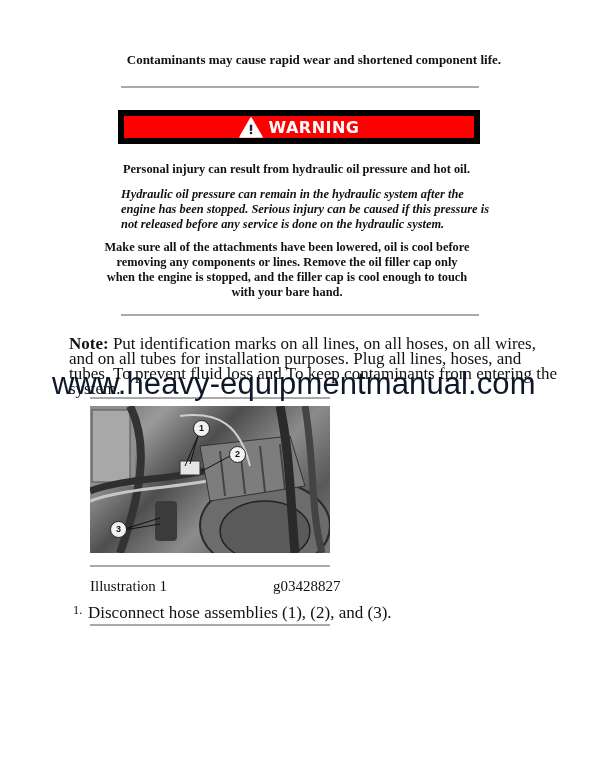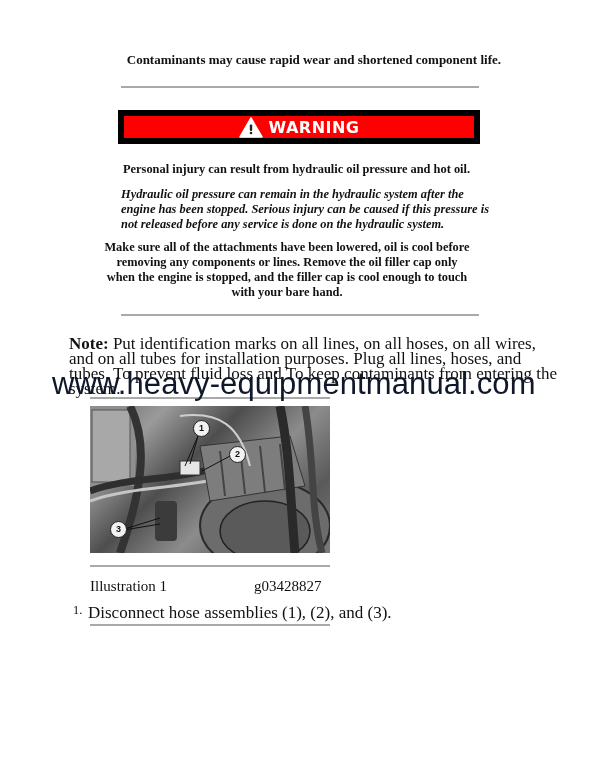--- a/index.html
+++ b/index.html
@@ -68,17 +68,17 @@
   </svg>
   <span class="callout" style="left:103px; top:14px;">1</span>
   <span class="callout" style="left:139px; top:40px;">2</span>
   <span class="callout" style="left:20px; top:115px;">3</span>
 </div>
 
 <div class="watermark">www.heavy-equipmentmanual.com</div>
 
 <div class="rule" style="left:90px; top:565px; width:240px;"></div>
 <div class="caption" style="left:90px;">Illustration 1</div>
-<div class="caption" style="left:254px; width:60px; text-align:center;">g03428827</div>
+<div class="caption" style="left:273px; width:60px; text-align:center;">g03428827</div>
 
 <div class="abs" style="left:73px; top:603px; font-size:12.4px;">1.</div>
 <div class="abs" style="left:88px; top:603px; font-size:17px; white-space:nowrap;">Disconnect hose assemblies (1), (2), and (3).</div>
 <div class="rule" style="left:90px; top:624px; width:240px;"></div>
 
 </body></html>

